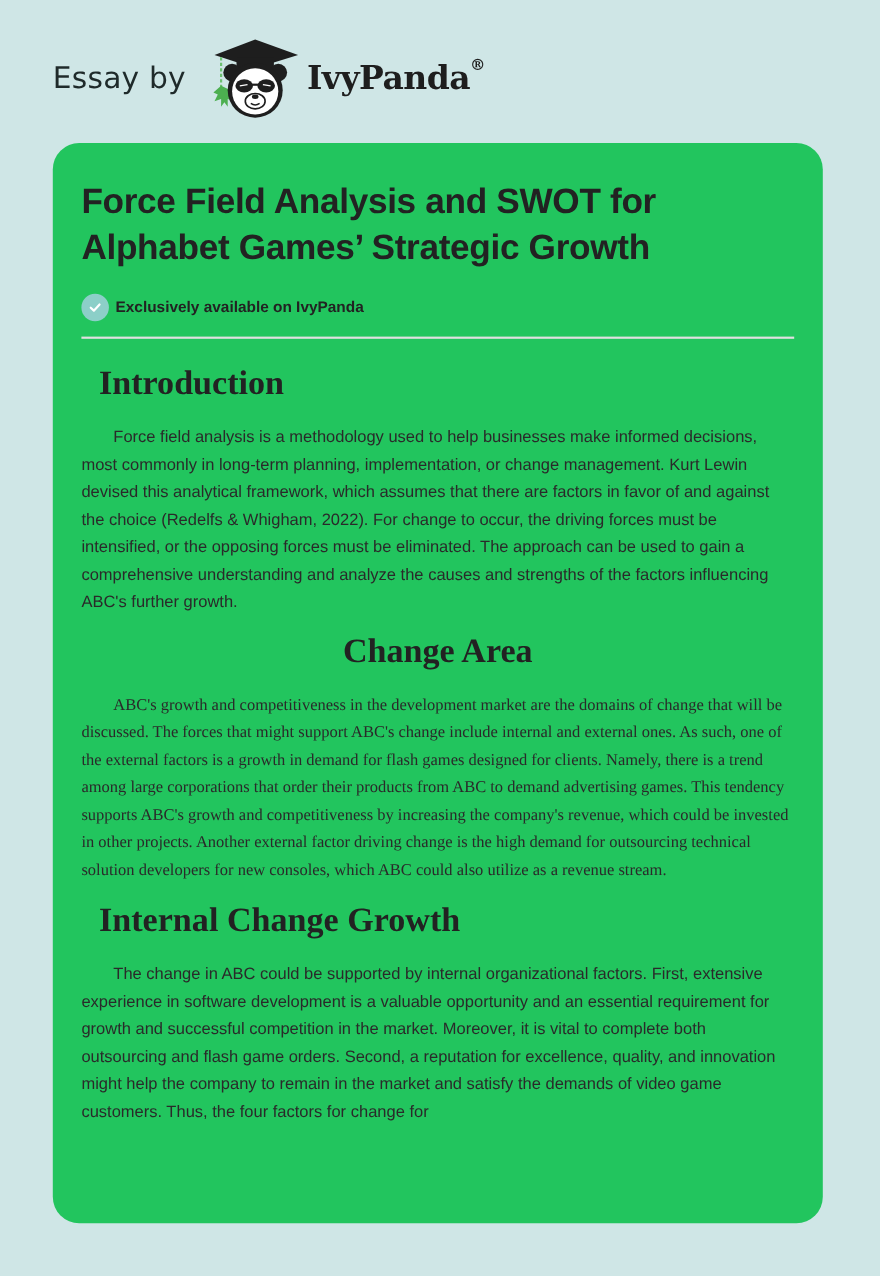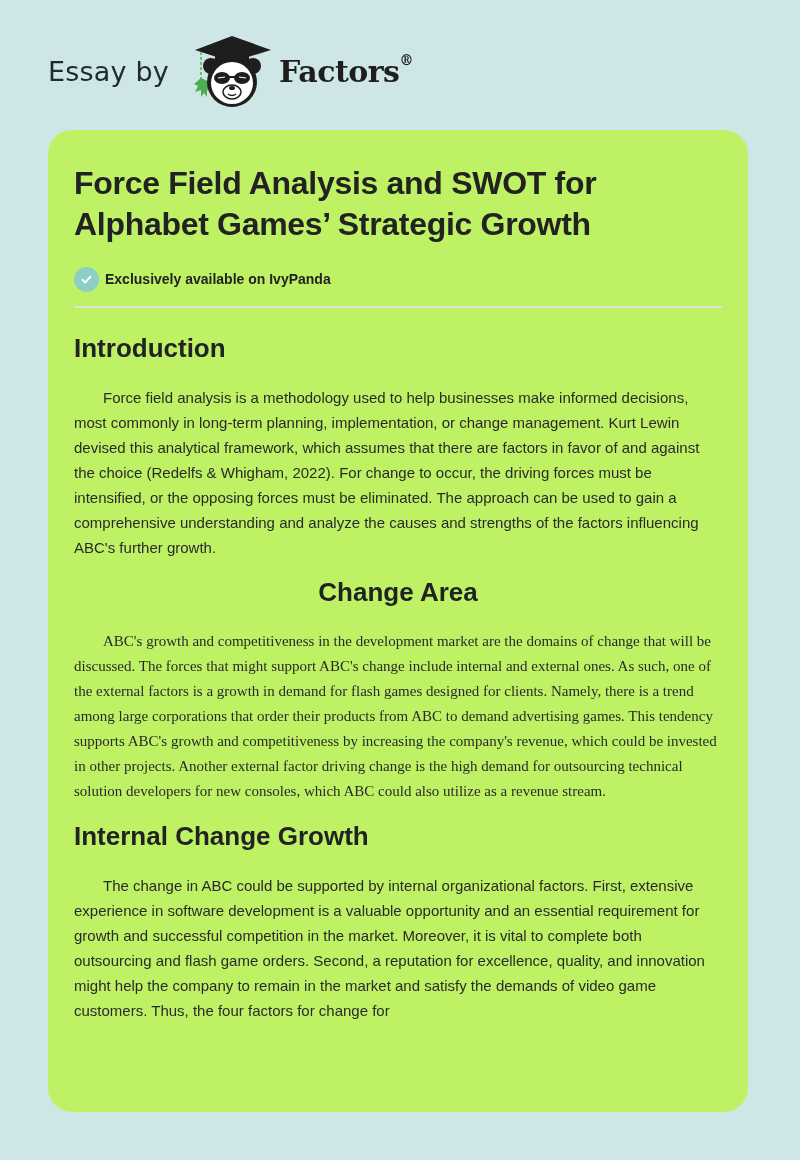--- a/index.html
+++ b/index.html
@@ -20,38 +20,38 @@
     margin-right: 18px;
   }
   .panda { width: 86px; height: 78px; margin-right: 6px; }
   .brand-name {
     font-family: "DejaVu Serif", serif; font-weight: bold;
     font-size: 30px; color: #1e1e1e; letter-spacing: -0.5px;
   }
   .brand-name sup { font-size: 14px; vertical-align: top; position: relative; top: -2px; }
   .card {
     position: absolute; left: 48px; top: 130px; width: 700px; height: 982px;
-    background: #bef264; border-radius: 24px; overflow: hidden;
+    background: #22c55e; border-radius: 24px; overflow: hidden;
   }
   .inner { padding: 0 26px; }
   h1 {
     margin: 33px 0 0 0; font-size: 32px; line-height: 41px; font-weight: bold;
     color: #222; letter-spacing: -0.3px;
   }
   .exclusive {
     display: flex; align-items: center; margin-top: 20px; height: 28px;
   }
   .check {
     width: 25px; height: 25px; border-radius: 50%; background: #8ccfc8;
     display: flex; align-items: center; justify-content: center; margin-right: 6px;
   }
   .exclusive-text { font-size: 14px; font-weight: bold; color: #222; }
   .divider { height: 2px; background: #e0e0e0; margin-top: 13px; }
   h2 {
-    margin: 0; font-size: 26px; font-weight: bold; line-height: 36px; color: #222;
+    margin: 16px; font-size: 31px; font-weight: bold; line-height: 36px; color: #222; font-family: Liberation Serif, serif;
   }
   p {
     margin: 0; font-size: 15px; line-height: 25px; color: #2a2a2a;
     text-indent: 29px;
   }
   .sec1 h2 { margin-top: 22px; }
   .sec1 p { margin-top: 19px; }
   .sec2 h2 { margin-top: 14px; text-align: center; }
   .sec2 p { margin-top: 19px; font-family: Liberation Serif, serif; }
   .sec3 h2 { margin-top: 14px; }
@@ -79,21 +79,21 @@
     <ellipse cx="35" cy="46" rx="8" ry="6" fill="#1e1e1e"></ellipse>
     <ellipse cx="55" cy="46" rx="8" ry="6" fill="#1e1e1e"></ellipse>
     <rect x="41" y="44" width="8" height="2" fill="#1e1e1e"></rect>
     <line x1="31" y1="46" x2="38" y2="45" stroke="#fff" stroke-width="1.2"></line>
     <line x1="52" y1="45" x2="59" y2="46" stroke="#fff" stroke-width="1.2"></line>
 
     <ellipse cx="45" cy="60" rx="9" ry="7" fill="#ffffff" stroke="#1e1e1e" stroke-width="1.5"></ellipse>
     <ellipse cx="45" cy="56" rx="3" ry="2" fill="#1e1e1e"></ellipse>
     <path d="M41,62 q4,3 8,0" stroke="#1e1e1e" stroke-width="1.3" fill="none"></path>
   </svg>
-  <span class="brand-name"><span>Factors</span><sup>®</sup></span>
+  <span class="brand-name"><span>IvyPanda</span><sup>®</sup></span>
 </div>
 
 <div class="card">
   <div class="inner">
     <h1>Force Field Analysis and SWOT for Alphabet Games’ Strategic Growth</h1>
 
     <div class="exclusive">
       <span class="check">
         <svg width="13" height="13" viewBox="0 0 13 13">
             <path d="M2.5,6.8 L5.3,9.4 L10.5,3.8" stroke="#ffffff" stroke-width="2" fill="none" stroke-linecap="round" stroke-linejoin="round"></path>

